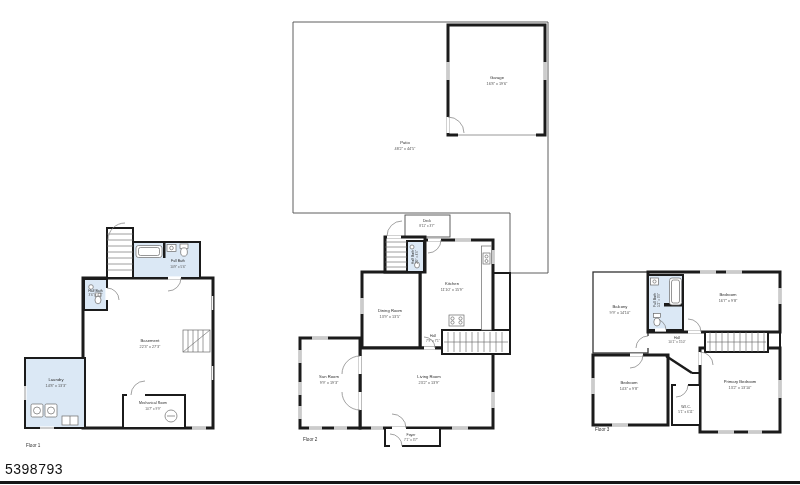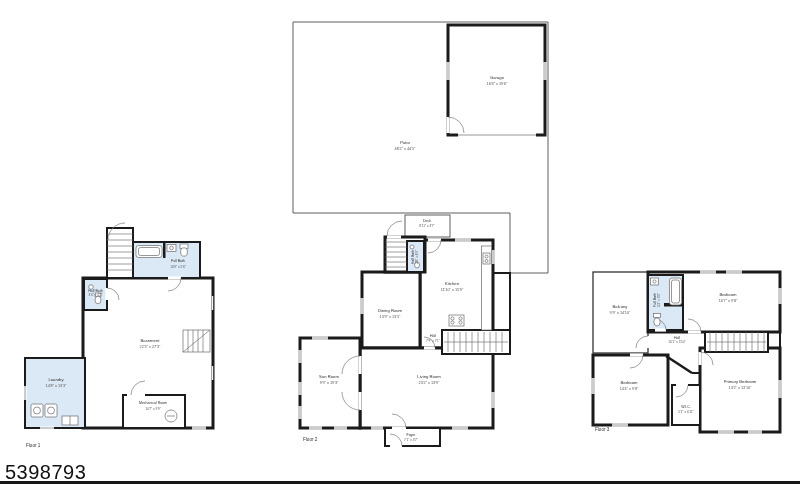--- a/index.html
+++ b/index.html
@@ -1,18 +1,18 @@
 <!DOCTYPE html>
 <html><head>
 <meta charset="utf-8">
 <style>
   html,body{margin:0;padding:0;background:#fff;}
   .sheet{position:relative;width:800px;height:485px;background:#ffffff;overflow:hidden;
          font-family:"Liberation Sans",sans-serif;}
-  .mls{position:absolute;left:5px;top:461px;font-size:20px;letter-spacing:.5px;color:#111;}
+  .mls{position:absolute;left:5px;top:461px;font-size:14px;letter-spacing:.5px;color:#111;}
   .bottom-rule{position:absolute;left:0;top:481px;width:800px;height:3px;background:#161616;}
   svg{position:absolute;left:0;top:0;}
   
   .w3{fill:#ffffff;stroke:#1b1b1b;stroke-width:3;}
   .w2f{fill:#ffffff;stroke:#1b1b1b;stroke-width:2;}
   .w2{fill:none;stroke:#1b1b1b;stroke-width:2;}
   .wb{fill:#dbe8f5;stroke:#1b1b1b;stroke-width:2;}
   .tn{fill:none;stroke:#4d4d4d;stroke-width:0.9;}
   .tn2{fill:none;stroke:#333333;stroke-width:1.3;}
   .solid{fill:#1b1b1b;stroke:none;}

